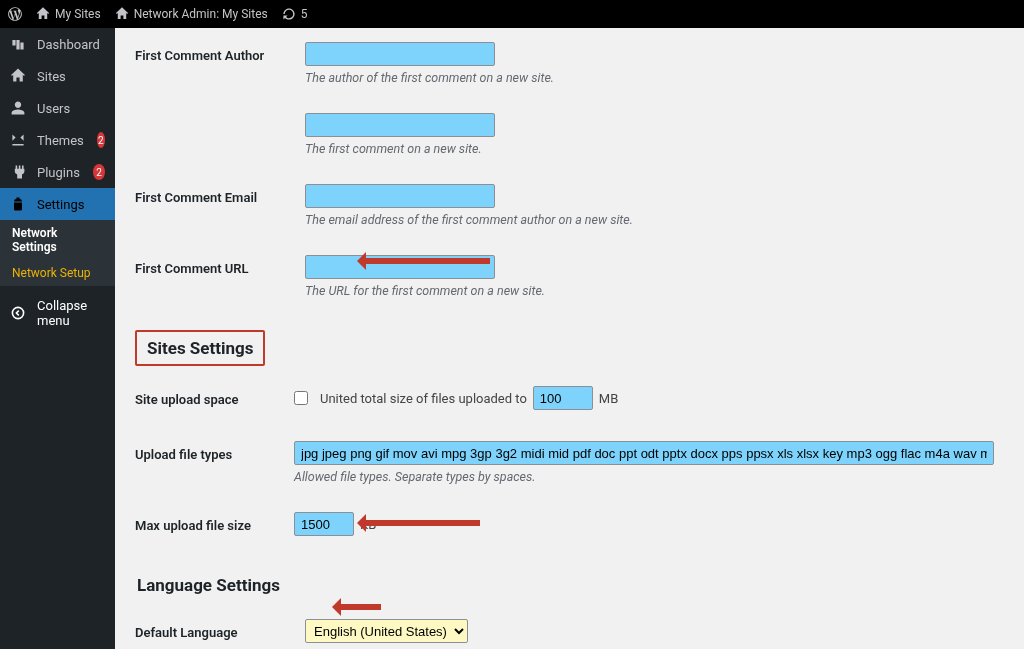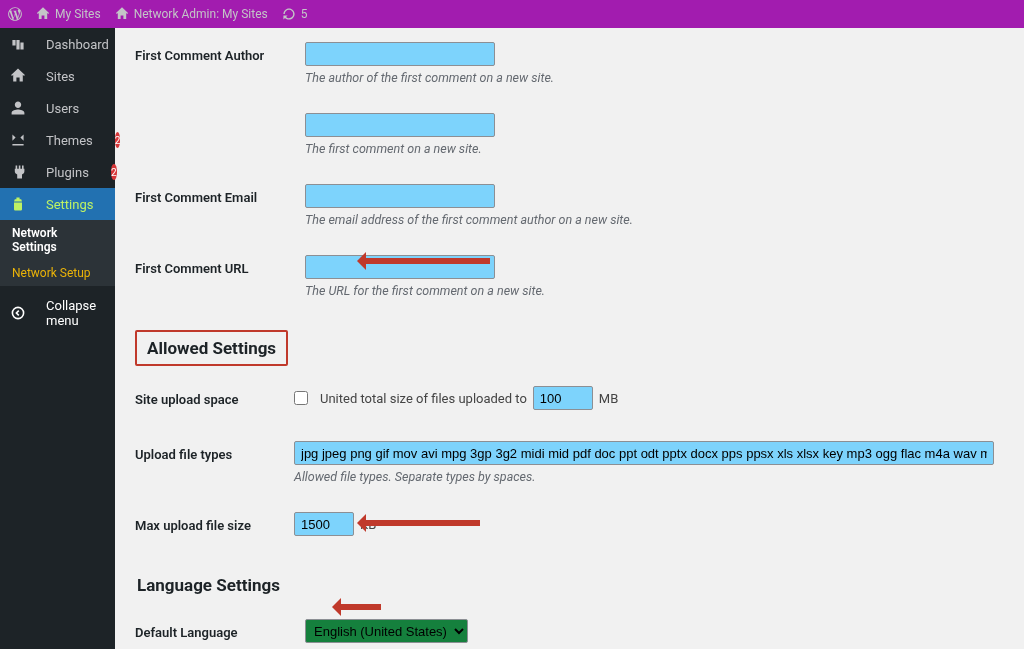--- a/index.html
+++ b/index.html
@@ -1,50 +1,50 @@
 <!DOCTYPE html>
 <html><head>
 <meta charset="utf-8">
 <style>
   * { box-sizing: border-box; margin: 0; padding: 0; }
   body { font-family: -apple-system, BlinkMacSystemFont, "Segoe UI", Roboto, sans-serif; font-size: 13px; color: #444; background: #f1f1f1; width: 1024px; height: 649px; overflow: hidden; }
 
   
-  .adminbar { height: 28px; background: #a21caf; color: #c3c4c7; display: flex; align-items: center; padding: 0 8px; font-size: 12px; }
+  .adminbar { height: 28px; background: #000000; color: #c3c4c7; display: flex; align-items: center; padding: 0 8px; font-size: 12px; }
   .adminbar .ab-item { display: flex; align-items: center; gap: 5px; margin-right: 14px; cursor: pointer; }
   .adminbar svg { width: 14px; height: 14px; fill: currentColor; }
 
   
   .wrap { display: flex; height: calc(100% - 28px); }
 
   
   .sidebar { width: 115px; background: #1d2327; color: #c3c4c7; flex-shrink: 0; font-size: 13px; }
-  .sidebar .item { display: flex; align-items: center; gap: 20px; padding: 8px 10px; cursor: pointer; position: relative; }
+  .sidebar .item { display: flex; align-items: center; gap: 11px; padding: 8px 10px; cursor: pointer; position: relative; }
   .sidebar .item svg { width: 16px; height: 16px; fill: currentColor; flex-shrink: 0; }
-  .sidebar .item.current { background: #2271b1; color: #bef264; }
+  .sidebar .item.current { background: #2271b1; color: #000000; }
   .sidebar .item.current::after { content: ""; position: absolute; right: -8px; top: 50%; transform: translateY(-50%); border: 8px solid transparent; border-right-color: #f1f1f1; }
   .sidebar .badge { background: #d63638; color: #fff; border-radius: 50%; width: 16px; height: 16px; font-size: 10px; display: inline-flex; align-items: center; justify-content: center; margin-left: 2px; }
   .sidebar .submenu { background: #2c3338; }
   .sidebar .submenu .sub { padding: 6px 12px; font-size: 12px; cursor: pointer; color: #eab308; }
   .sidebar .submenu .sub.active { color: #fff; font-weight: 600; }
   .sidebar .collapse { margin-top: 4px; color: #ffffff; }
 
   
   .content { flex: 1; padding: 0 20px 20px 20px; overflow: auto; position: relative; }
 
   table.form-table { width: 100%; border-collapse: collapse; }
   .form-table th { text-align: left; font-weight: 600; width: 160px; padding: 20px 10px 20px 0; vertical-align: top; font-size: 13px; color: #1d2327; }
   .form-table td { padding: 14px 10px; vertical-align: top; }
   .description { font-style: italic; color: #646970; font-size: 12.5px; margin-top: 4px; display: block; }
 
   input[type=text], input[type=number] { border: 1px solid #8c8f94; border-radius: 2px; padding: 3px 6px; background: #7dd3fc; font-size: 13px; height: 24px; }
   input.regular-text { width: 190px; }
   input.long-text { width: 700px; }
   input.small-num { width: 60px; }
-  select { border: 1px solid #8c8f94; border-radius: 2px; padding: 2px 4px; height: 24px; font-size: 13px; background: #15803d; }
+  select { border: 1px solid #8c8f94; border-radius: 2px; padding: 2px 4px; height: 24px; font-size: 13px; background: #fef9c3; }
   input[type=checkbox]{ width:14px; height:14px; margin-right:6px; vertical-align: -2px; border:1px solid #8c8f94; }
 
   h2.section { font-size: 17px; font-weight: 700; color: #1d2327; margin: 18px 0 6px 0; padding: 4px 2px; display: inline-block; }
   h2.boxed { border: 2px solid #c0392b; border-radius: 2px; padding: 6px 10px; }
 
   
   .arrow { position: absolute; height: 6px; background: #c0392b; }
   .arrow::before { content:""; position:absolute; left:-12px; top:-6px; border:9px solid transparent; border-right-color:#c0392b; }
   .arrow1 { top: 230px; left: 245px; width: 130px; }
   .arrow2 { top: 492px; left: 245px; width: 120px; }
@@ -163,21 +163,21 @@
       <tr>
         <th>First Comment URL</th>
         <td>
           <input type="text" class="regular-text" style="">
           <span class="description">The URL for the first comment on a new site.</span>
         </td>
       </tr>
     </tbody>
       </table>
 
-    <h2 class="section boxed">Allowed Settings</h2>
+    <h2 class="section boxed">Sites Settings</h2>
 
     <table class="form-table">
       <tbody>
           <tr>
         <th>Site upload space</th>
         <td>
           <div class="row-flex">
             <input type="checkbox" style="">
             <span>United total size of files uploaded to</span>
             <input type="number" class="small-num" value="100" style="">

